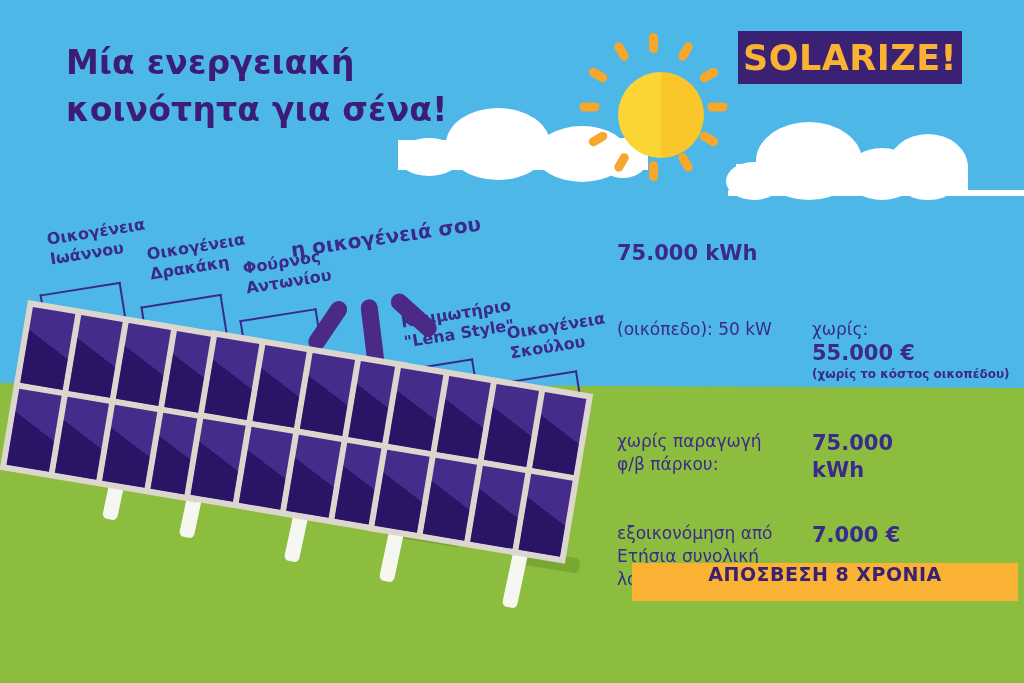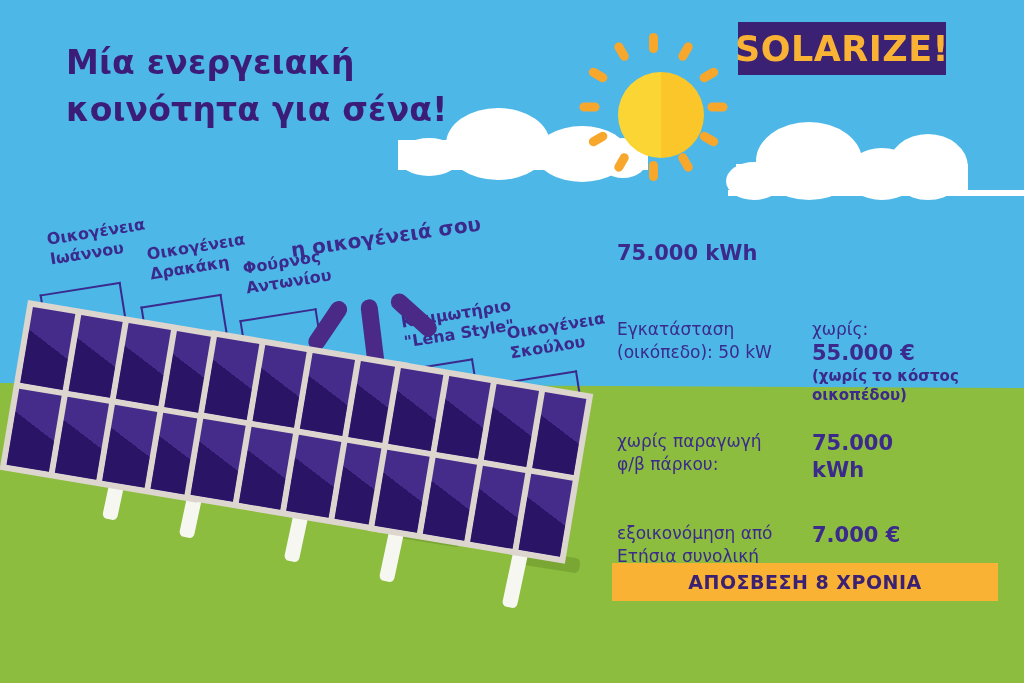--- a/index.html
+++ b/index.html
@@ -31,21 +31,21 @@
     background:#f7a72c;transform-origin:50% 74px;margin-left:-4.5px;margin-top:-74px;
   }
   
   .headline{
     position:absolute;left:66px;top:40px;width:420px;
     color:#3b1d78;font-weight:bold;font-size:33px;line-height:1.42;
     letter-spacing:.2px;
   }
   
   .logo{
-    position:absolute;left:738px;top:22px;width:208px;height:53px;
+    position:absolute;left:738px;top:31px;width:224px;height:53px;
     background:#3b2173;display:flex;align-items:center;justify-content:center;
   }
   .logo span{
     color:#f9b233;font-size:35px;font-weight:bold;letter-spacing:.5px;
   }
   
   .plabel{
     position:absolute;color:#3b2a8c;font-size:16px;font-weight:600;
     line-height:1.25;white-space:nowrap;
   }
@@ -79,24 +79,24 @@
   .cell::after{
     content:"";position:absolute;inset:0;
     background:linear-gradient(208deg,rgba(0,0,0,0) 46%,#2a1466 46%);
   }
   
   .stats{position:absolute;left:617px;top:240px;width:400px;}
   .row{position:relative;display:flex;min-height:60px;}
   .rlabel{width:195px;color:#3b2a8c;font-size:17px;line-height:1.35;}
   .rval{flex:1;color:#3b2a8c;font-size:21px;font-weight:bold;line-height:1.3;}
   .rval .small-pre{font-size:17px;font-weight:normal;display:block;}
-  .rval .tiny{font-size:15px;font-weight:bold;display:block;line-height:1.25;}
+  .rval .tiny{font-size:12px;font-weight:bold;display:block;line-height:1.25;}
   .banner{
-    position:absolute;left:612px;top:563px;width:386px;height:38px;
-    background:#f9b233;display:flex;align-items:center;justify-content:center;
+    position:absolute;left:632px;top:563px;width:386px;height:38px;
+    background:#f9b233;display:flex;justify-content:center;
   }
   .banner span{color:#3b2173;font-size:19px;font-weight:bold;letter-spacing:.5px;}
 </style>
 </head>
 <body>
 
 <div id="stage">
 
   <div class="ground"></div>
 
@@ -233,21 +233,20 @@
   <div class="stats">
 
     <div class="row" style="min-height:78px;">
       <div class="rval">
         <span>75.000 kWh</span>
       </div>
     </div>
 
     <div class="row" style="min-height:112px;">
       <div class="rlabel">
-        <div>Εγκατάσταση</div>
         <div>(οικόπεδο): 50 kW</div>
       </div>
       <div class="rval">
         <span class="small-pre">χωρίς:</span>
         <span>55.000 €</span>
         <span class="tiny">(χωρίς το κόστος οικοπέδου)</span>
       </div>
     </div>
 
     <div class="row" style="min-height:92px;">

